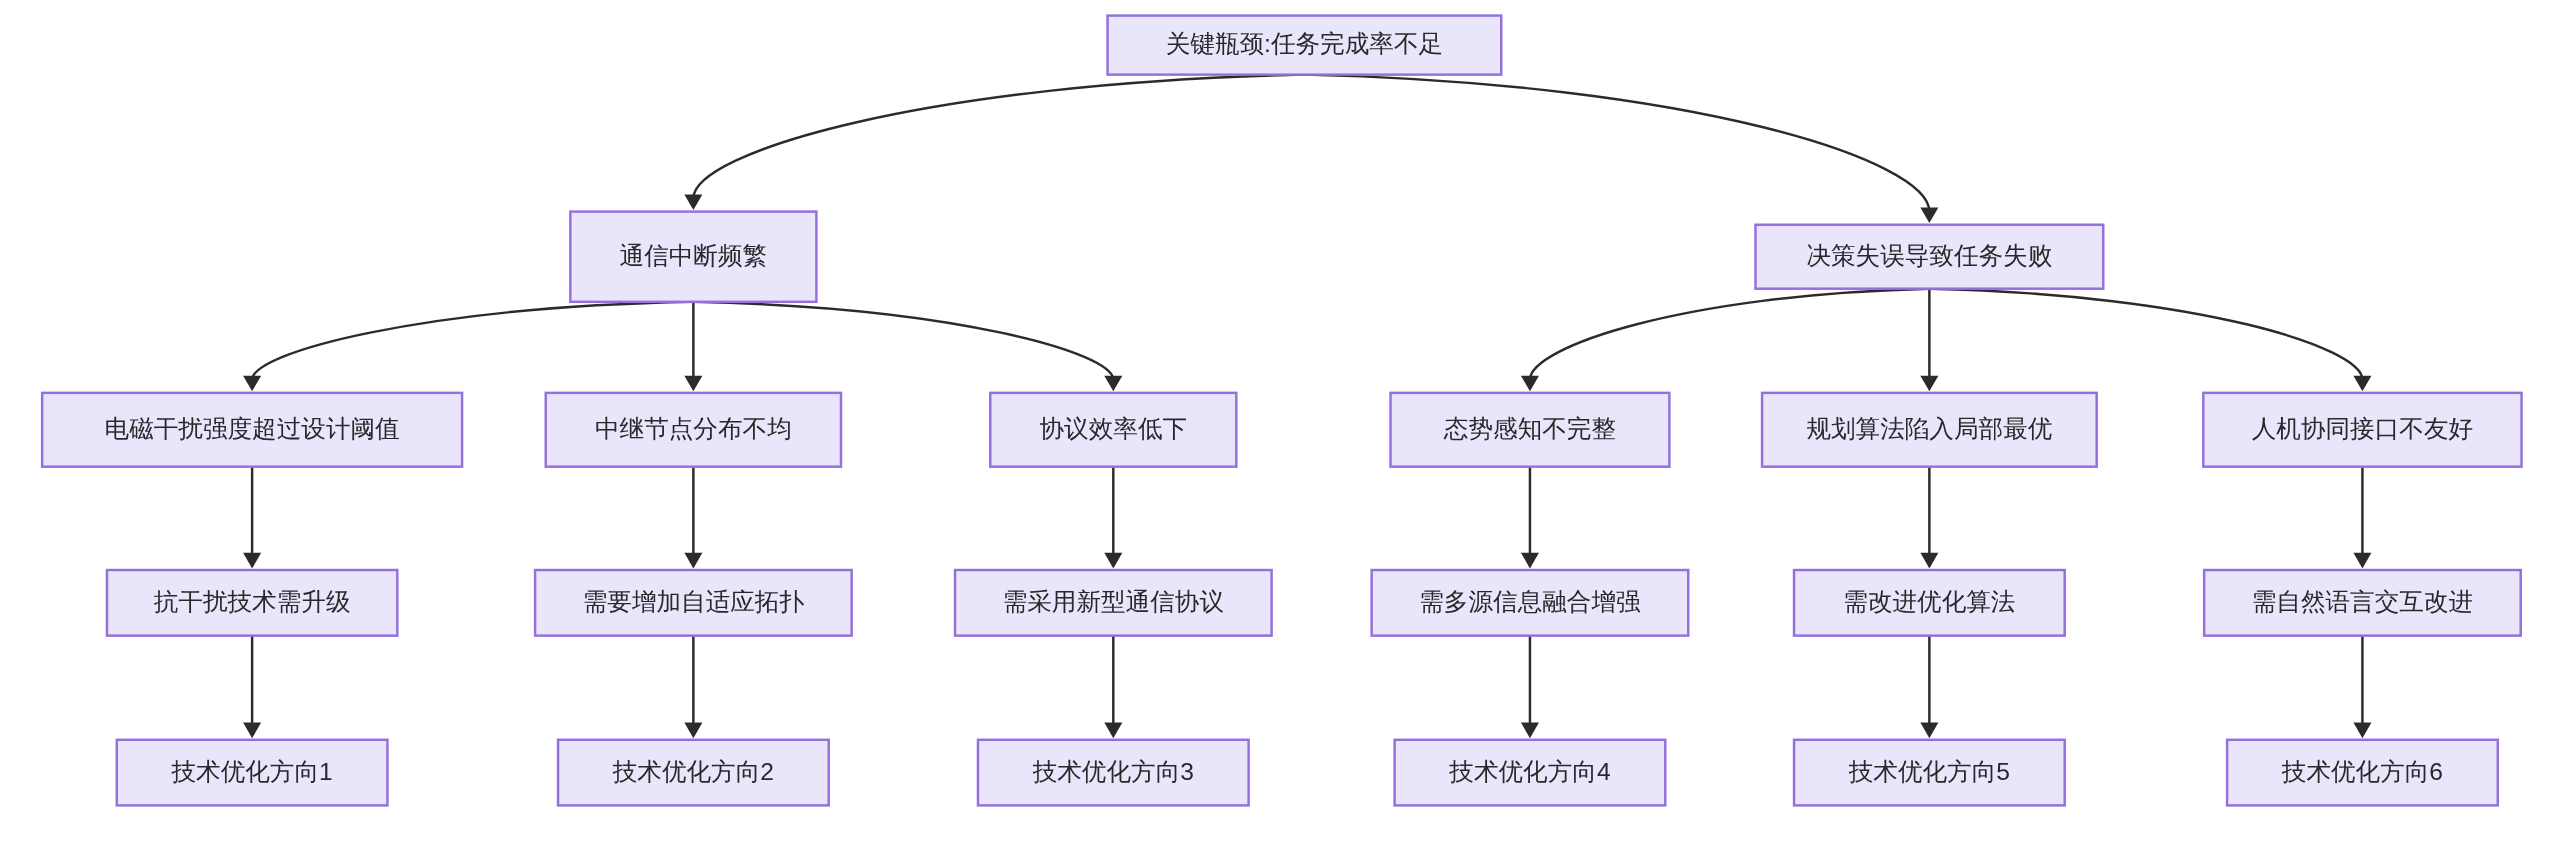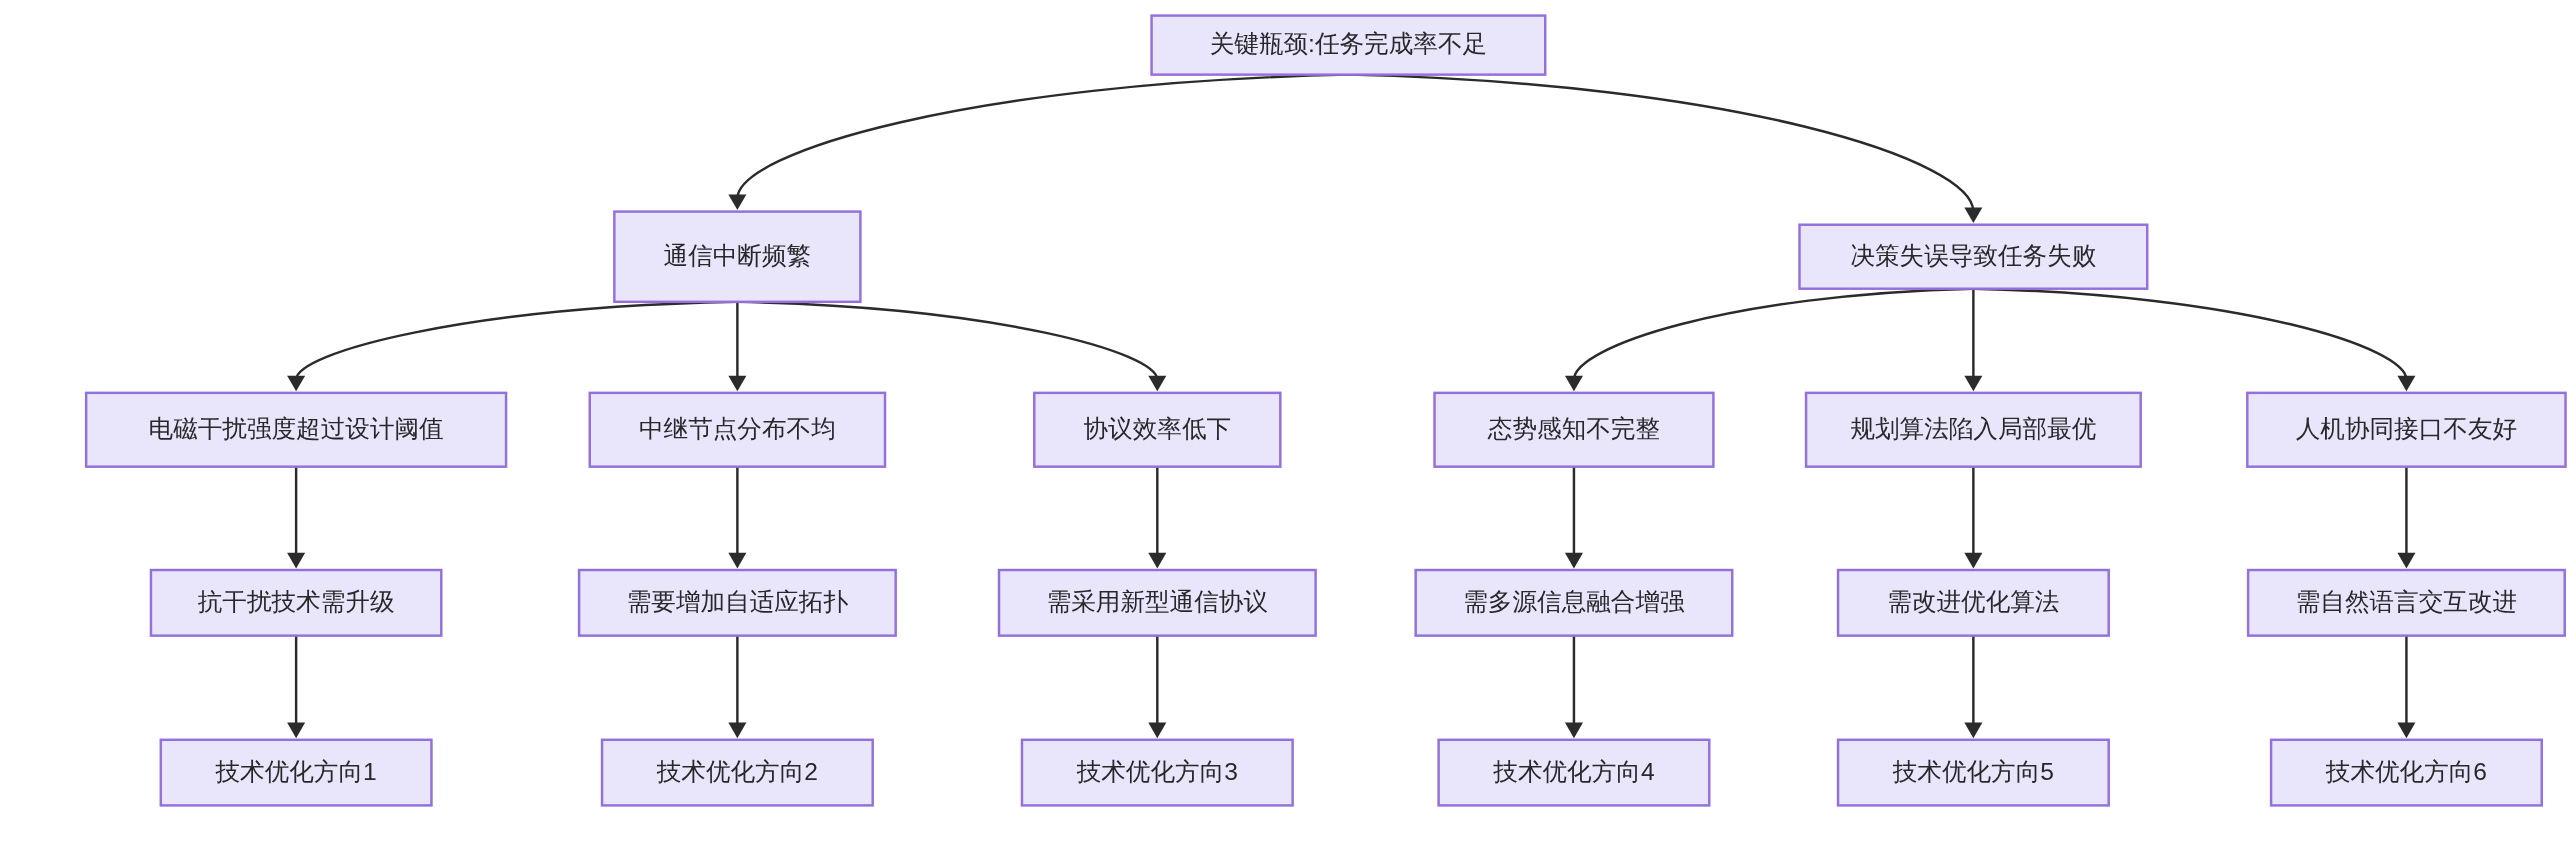--- a/index.html
+++ b/index.html
@@ -10,21 +10,20 @@
   body {
     width: 2576px;
     height: 862px;
     font-family: "Liberation Sans", "DejaVu Sans", sans-serif;
     overflow: hidden;
   }
   #flow-root {
     position: relative;
     width: 2504px;
     height: 862px;
-    margin-left: 44px;
   }
   svg#flow-svg {
     position: absolute;
     left: 0;
     top: 0;
     width: 2576px;
     height: 862px;
   }
   .node-rect {
     fill: #e9e6fb;

